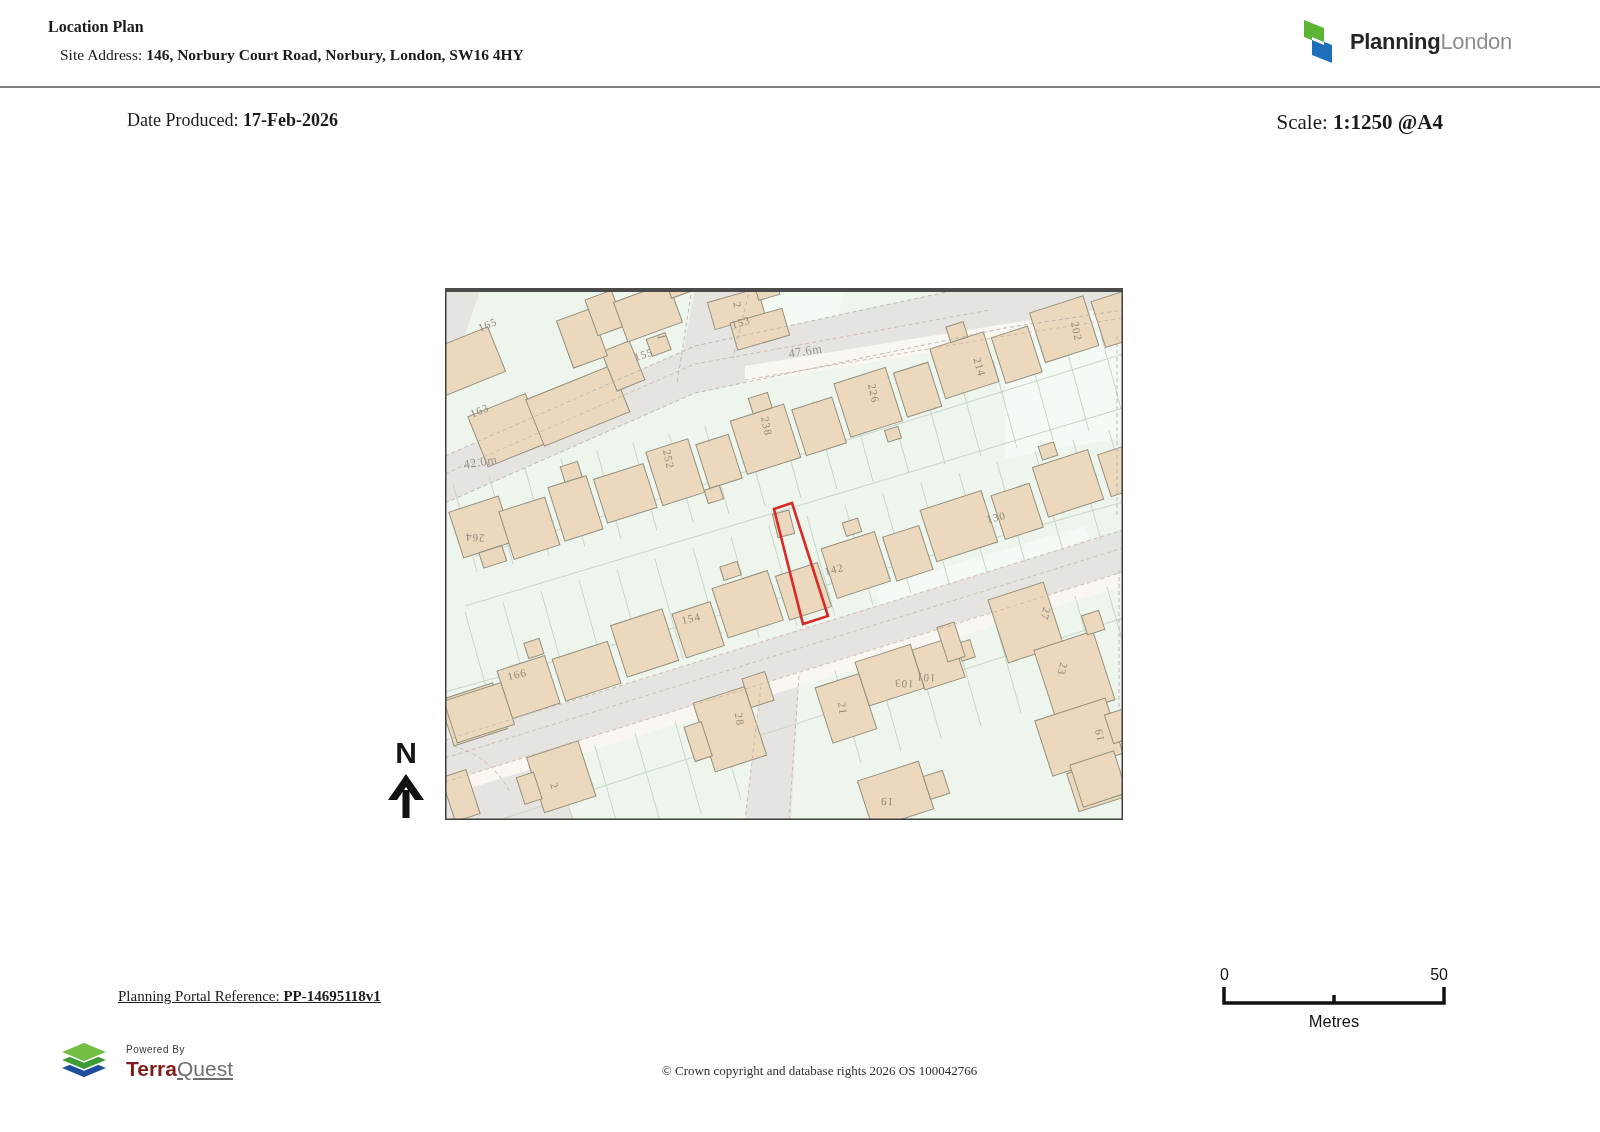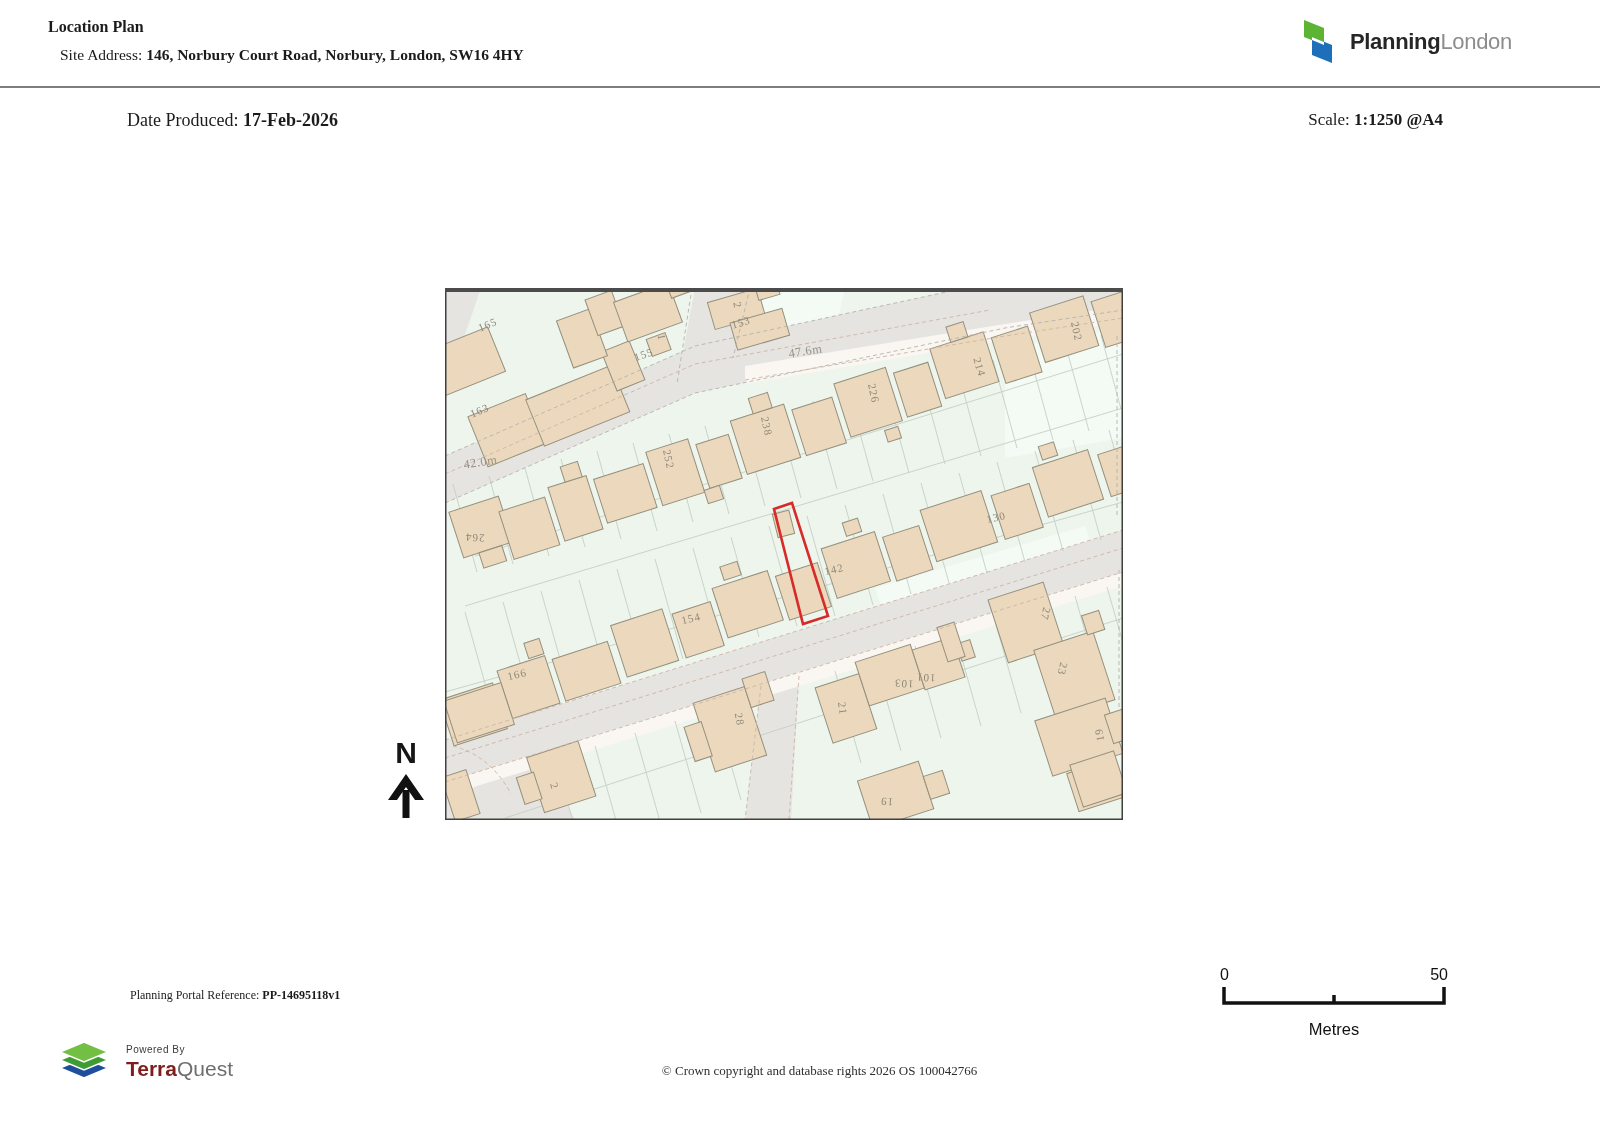--- a/index.html
+++ b/index.html
@@ -13,21 +13,21 @@
   #header-rule { left:0; top:86px; width:1600px; height:2px; background:#7e7e7e; }
 
   
   #pp-logo { right:88px; top:12px; height:60px; display:flex; align-items:center; gap:9px; }
   #pp-logo .wordmark { font-family:"Liberation Sans", sans-serif; font-size:22px; letter-spacing:-0.3px; }
   #pp-logo .w-bold { font-weight:bold; color:#262626; }
   #pp-logo .w-light { font-weight:normal; color:#8d8d8d; }
 
   
   #date-produced { left:127px; top:110px; font-size:18px; }
-  #scale-note { right:157px; top:110px; font-size:17px; }
+  #scale-note { right:157px; top:110px; font-size:21px; }
   .lblv b { font-weight:bold; }
 
   
   #map-wrap { left:445px; top:288px; width:678px; height:532px; }
   #map-svg { display:block; width:678px; height:532px; }
   .bg { fill:#edf5ed; }
   .patch { fill:#f4faf4; }
   .rd { fill:#e6e4e1; }
   .cream { fill:#faf6f1; }
   .pl { stroke:#c4d0c4; stroke-width:0.9; fill:none; }
@@ -37,34 +37,34 @@
   .lbl  { font-family:"Liberation Serif", serif; font-size:11px; fill:#8d8779; letter-spacing:1px; text-anchor:middle; }
   .dist { font-family:"Liberation Serif", serif; font-size:12.5px; fill:#97928a; letter-spacing:0.5px; text-anchor:middle; }
   #site-outline { fill:none; stroke-width:2.6px; }
 
   
   #north { left:385px; top:738px; width:42px; text-align:center; }
   #north .n-letter { font-family:"Liberation Sans", sans-serif; font-weight:bold; font-size:30px; color:#161616; line-height:30px; }
   #north svg { display:block; margin:6px auto 0; }
 
   
-  #pp-reference { left:130px; top:988px; font-size:12px; }
+  #pp-reference { left:118px; top:988px; font-size:15px;text-decoration:underline; }
   #copyright { left:0; top:1063px; width:1600px; text-align:center; font-size:13px; color:#2e2e2e;padding-left:39px; }
 
   #scalebar { left:1218px; top:966px; width:232px; font-family:"Liberation Sans", sans-serif; color:#111; }
   #scalebar .nums { display:flex; justify-content:space-between; font-size:16px; padding:0 2px; }
   #scalebar svg { display:block; margin-top:2px; }
-  #scalebar .units { text-align:center; font-size:16.5px; margin-top:14px; }
+  #scalebar .units { text-align:center; font-size:16.5px; margin-top:6px; }
 
   #tq-logo { left:58px; top:1040px; display:flex; align-items:center; gap:16px; }
   #tq-text { font-family:"Liberation Sans", sans-serif; line-height:1; }
   #tq-text .powered { font-size:10px; color:#3a3a3a; letter-spacing:0.5px; margin-bottom:3px; }
   #tq-text .brand { font-size:21px; }
   #tq-text .t-bold { font-weight:bold; color:#7f1d1d; }
-  #tq-text .t-light { color:#6e6e6e; }
+  #tq-text .t-light { color:#6e6e6e;text-decoration:underline; }
 </style>
 </head>
 <body>
 
 <div class="abs" id="page-title">Location Plan</div>
 <div class="abs" id="site-address">
   <span>Site Address: </span><b>146, Norbury Court Road, Norbury, London, SW16 4HY</b>
 </div>
 
 <div class="abs" id="pp-logo">

